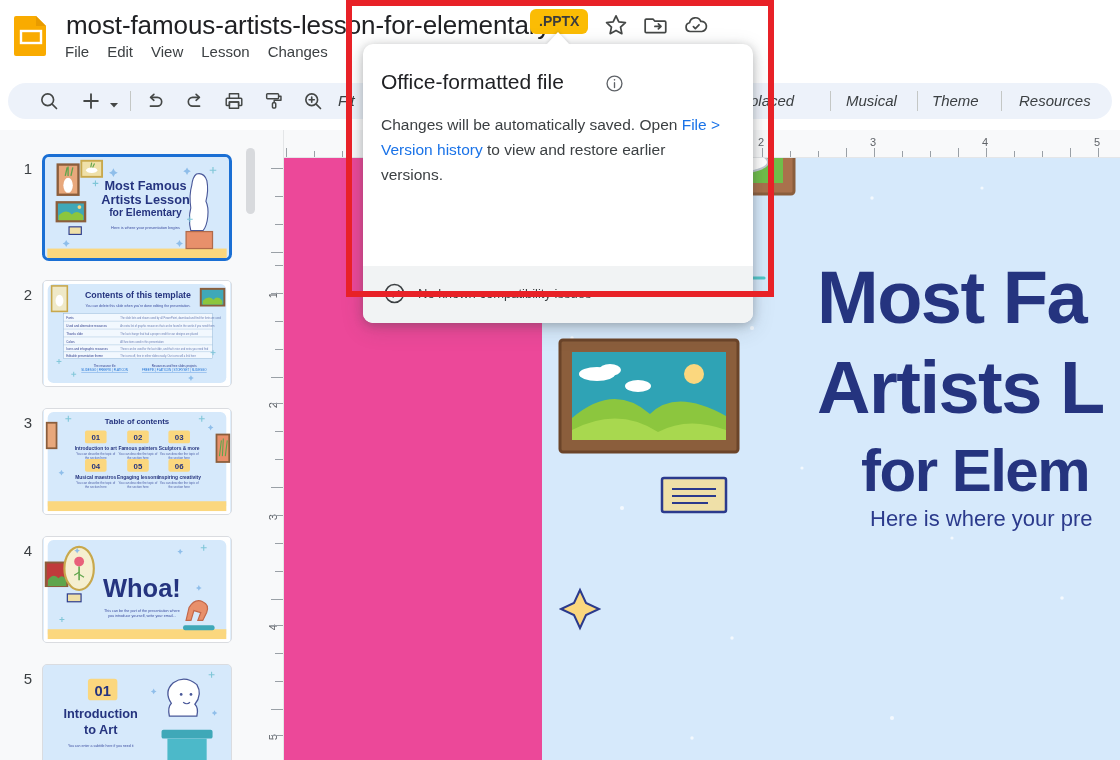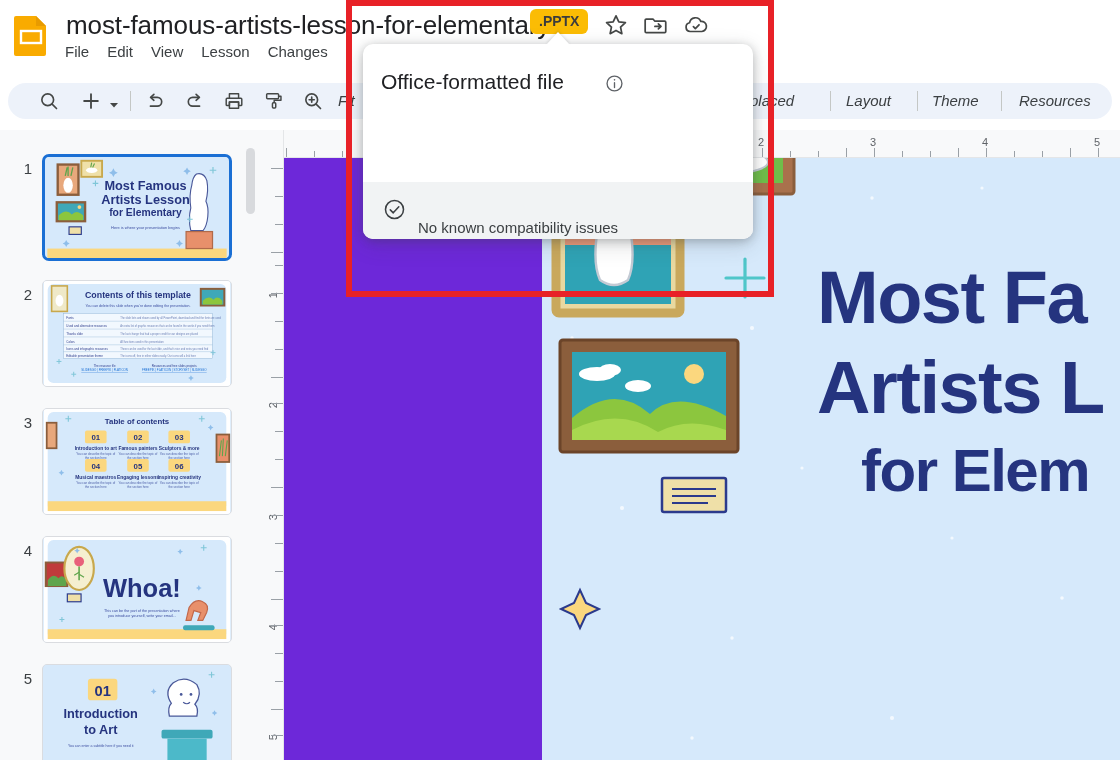--- a/index.html
+++ b/index.html
@@ -95,40 +95,40 @@
   }
   .hnum { position:absolute; bottom:9px; font-size:11px; color:#5f6368; }
 
   
   #canvas-area {
     position:absolute; left:284px; top:158px; width:836px; height:602px;
     background:#ffffff; overflow:hidden;
   }
   #slide-frame {
     position:absolute; left:0px; top:0px; width:836px; height:602px;
-    background:#6d28d9;
+    background:#ec4899;
   }
   #slide-surface {
     position:absolute; left:258px; top:-80px; width:720px; height:700px;
     background:#D6E9FB; overflow:hidden;
   }
   #slide-title {
     position:absolute; left:275px; top:175px; width:520px;
     font-size:74px; font-weight:800; color:#25347F; line-height:1.22;
     letter-spacing:-1.5px; white-space:nowrap;
   }
   #slide-title .l3 { font-size:60px; padding-left:44px; }
   #slide-sub {
     position:absolute; left:328px; top:428px; font-size:22px;
     color:#2B3A8C; white-space:nowrap;
   }
 
   
   #tooltip {
-    position:absolute; left:363px; top:44px; width:390px; height:195px;
+    position:absolute; left:363px; top:44px; width:390px; height:279px;
     background:#fff; border-radius:10px;
     box-shadow:0 2px 10px rgba(60,64,67,.30), 0 6px 22px rgba(60,64,67,.18);
     overflow:hidden;
   }
   #tooltip-arrow {
     position:absolute; left:546px; top:32px; width:0; height:0;
     border-left:12px solid transparent; border-right:12px solid transparent;
     border-bottom:13px solid #ffffff; filter:drop-shadow(0 -2px 1px rgba(60,64,67,.12));
     z-index:2;
   }
@@ -141,21 +141,21 @@
     position:absolute; left:18px; top:68px; width:345px;
     font-size:15.5px; color:#3c4043; line-height:25px;
   }
   #tt-link { color:#1a73e8; cursor:pointer; }
   #tt-footer {
     position:absolute; left:0; bottom:0; width:390px; height:57px;
     background:#F1F3F4; border-top:1px solid #f1f3f4;
   }
   #tt-check-icon { position:absolute; left:20px; top:15px; width:23px; height:23px; color:#3c4043; }
   #tt-footer-text {
-    position:absolute; left:55px; top:36px; font-size:15px; color:#3c4043; white-space:nowrap;
+    position:absolute; left:55px; top:19px; font-size:13px; color:#3c4043; white-space:nowrap;
   }
 
   
   #red-box {
     position:absolute; left:346px; top:0px; width:428px; height:297px;
     border:6px solid #E82127; border-top:none; pointer-events:none; z-index:50;
   }
   #red-box-top { position:absolute; left:346px; top:0; width:428px; height:6px; background:#E82127; z-index:50; }
 </style>
 </head>
@@ -262,21 +262,21 @@
       <circle cx="10.6" cy="10.6" r="6.4"></circle>
         <path d="M15.4 15.4 L20.2 20.2"></path>
         <path d="M7.8 10.6 h5.6 M10.6 7.8 v5.6"></path>
     </svg>
   </div>
 
   <div id="t-fit">Fit</div>
 
   <div class="tool-label" style="left:742px;">placed</div>
   <div class="tdiv" style="left:822px;"></div>
-  <div class="tool-label" style="left:838px;">Layout</div>
+  <div class="tool-label" style="left:838px;">Musical</div>
   <div class="tdiv" style="left:909px;"></div>
   <div class="tool-label" style="left:924px;">Theme</div>
   <div class="tdiv" style="left:993px;"></div>
   <div class="tool-label" style="left:1011px;">Resources</div>
 </div>
 
 <div id="filmstrip">
 
   <div id="film-scrollbar"></div>
 
@@ -621,34 +621,36 @@
           <path d="M184 200 h38 M203 181 v38"></path>
         </g>
       </svg>
 
       <div id="slide-title">
         <div>Most Fa</div>
         <div>Artists L</div>
         <div class="l3">for Elem</div>
       </div>
 
+      <div id="slide-sub">Here is where your pre</div>
     </div>
   </div>
 </div>
 
 <div id="tooltip-arrow"></div>
 <div id="tooltip">
   <div id="tt-title">Office-formatted file</div>
   <div id="tt-info-icon">
     <svg viewBox="0 0 24 24" width="19" height="19" fill="none" stroke="#5f6368" stroke-width="1.7">
       <circle cx="12" cy="12" r="9.4"></circle>
         <path d="M12 11 v6" stroke-linecap="round"></path>
         <circle cx="12" cy="7.4" r="1.05" fill="#5f6368" stroke="none"></circle>
     </svg>
   </div>
+  <div id="tt-body"><span>Changes will be automatically saved. Open </span><span id="tt-link">File &gt; Version history</span><span> to view and restore earlier versions.</span></div>
 
   <div id="tt-footer">
     <div id="tt-check-icon">
       <svg viewBox="0 0 24 24" width="23" height="23" fill="none" stroke="#3c4043" stroke-width="1.6">
         <circle cx="12" cy="12" r="9.4"></circle>
           <path d="M7.6 12.4 l3.1 3.1 5.8 -6.3" stroke-linecap="round" stroke-linejoin="round"></path>
       </svg>
     </div>
     <div id="tt-footer-text">No known compatibility issues</div>
   </div>

